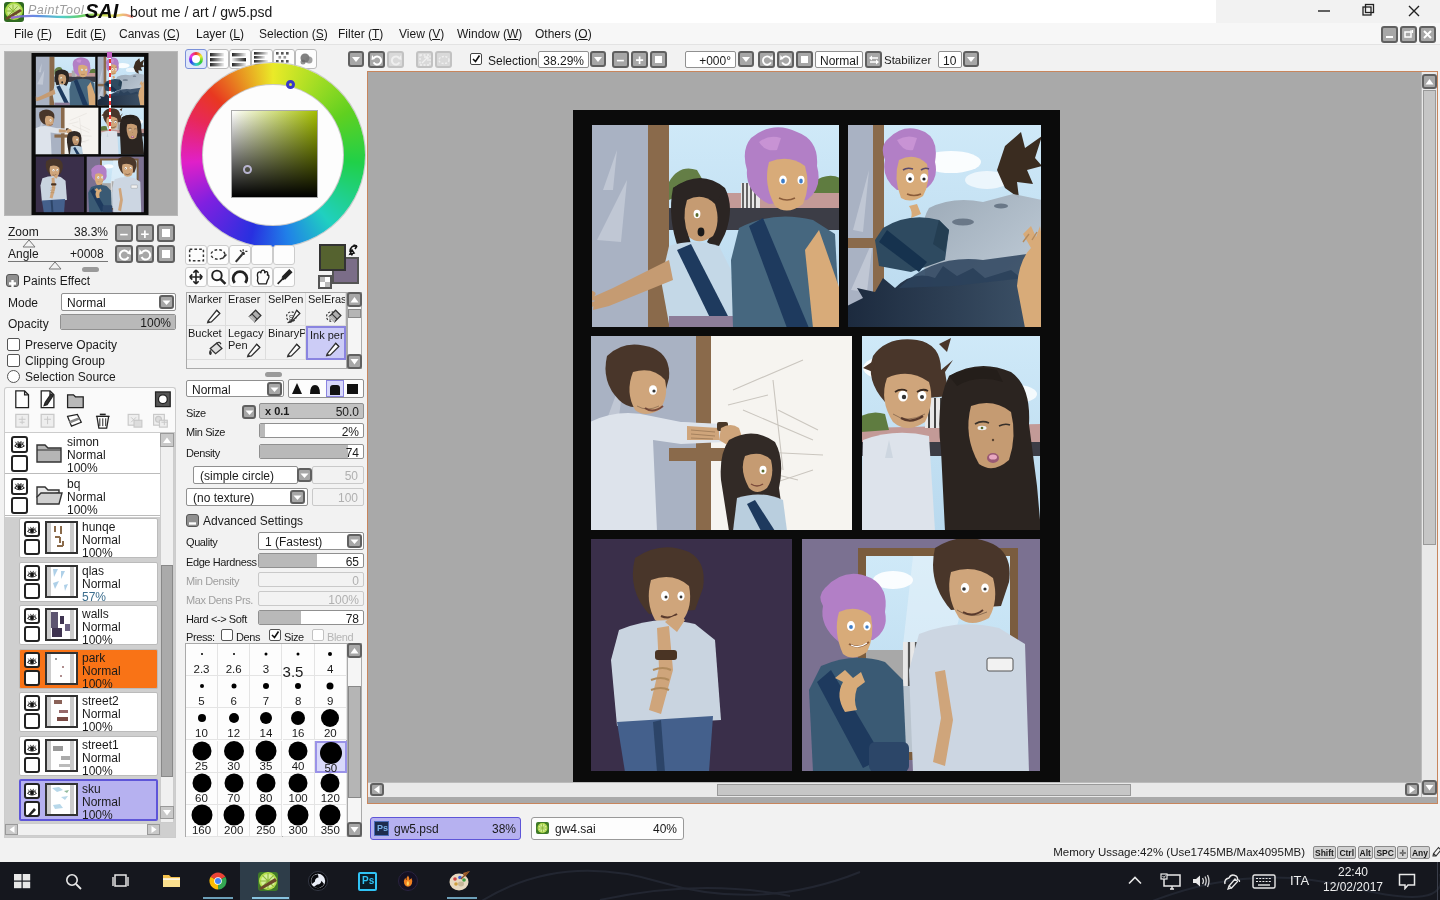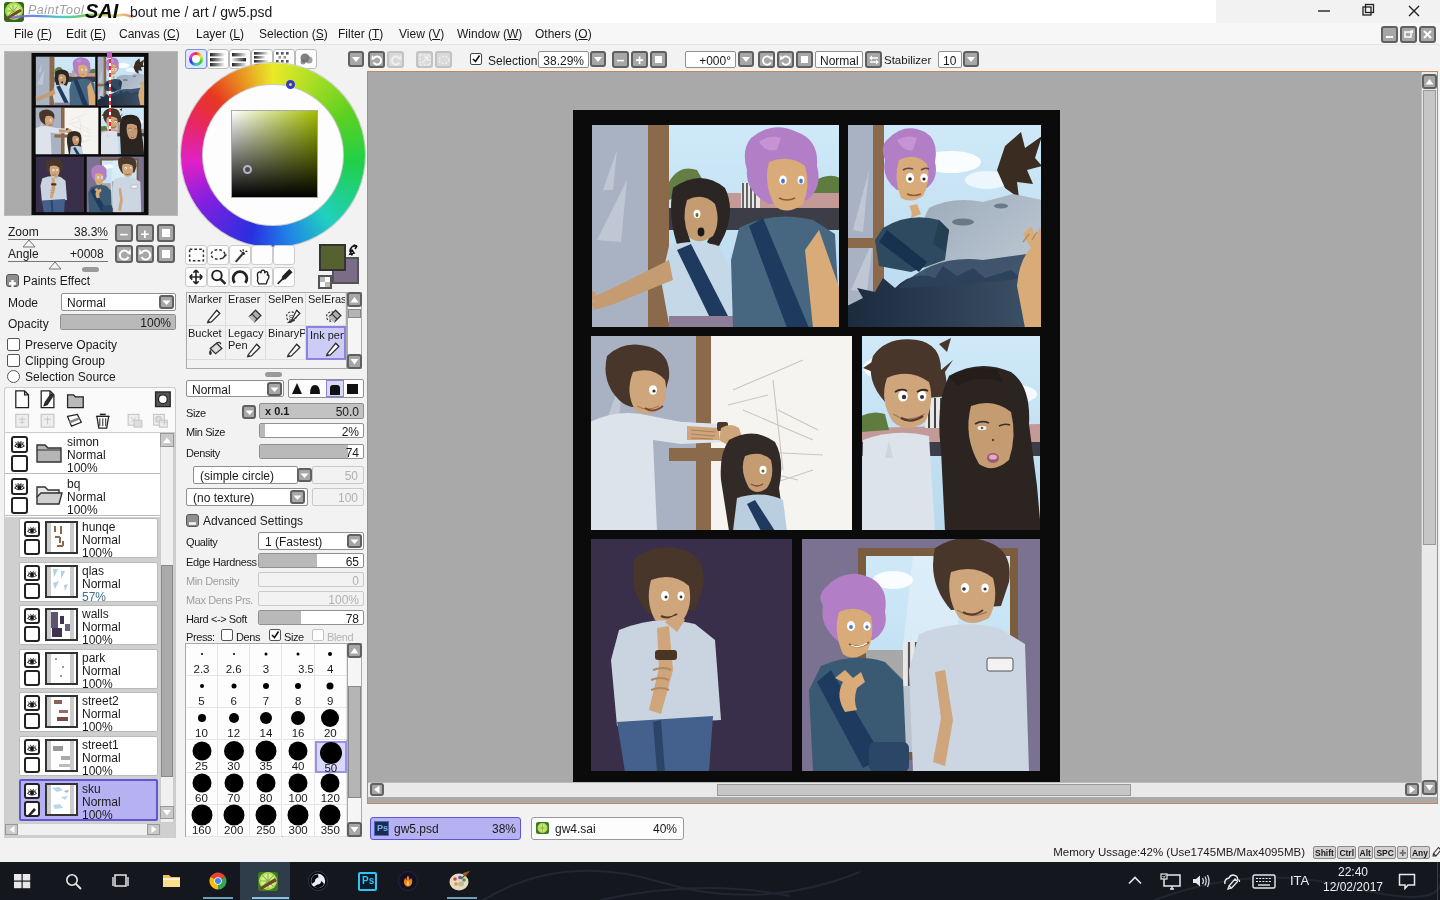--- a/index.html
+++ b/index.html
@@ -600,21 +600,21 @@
               <rect x="23" y="0" width="4" height="29" fill="#ccc"></rect>
               <rect x="4" y="2" width="7" height="16" fill="#5c5470"></rect>
               <rect x="13" y="6" width="4" height="8" fill="#3e3350"></rect>
               <rect x="5" y="18" width="10" height="9" fill="#3e3350"></rect>
               <rect x="18" y="14" width="5" height="7" fill="#6a6080"></rect>
             </svg></div>
 <div class="lbl" style="left:62px;top:1px">walls</div>
           <div class="lbl" style="left:62px;top:14px">Normal</div>
           <div class="lbl" style="left:62px;top:27px">100%</div>
 </div>
-<div class="a" style="left:14px;top:216px;width:139px;height:40px;background:#ffffff;border:1px solid #bbb;border-radius:2px">
+<div class="a" style="left:14px;top:216px;width:139px;height:40px;background:#f97316;border:1px solid #bbb;border-radius:2px">
 <div class="a" style="left:4px;top:2px;width:16px;height:16px;background:#fff;border:2px solid #222;border-radius:3px"><svg width="12" height="12" viewBox="0 0 16 16">
               <use href="#eyeg"></use>
             </svg></div>
 <div class="a" style="left:4px;top:20px;width:16px;height:16px;background:#fff;border:2px solid #222;border-radius:3px"></div>
 <div class="a" style="left:25px;top:2px;width:33px;height:33px;background:#fff;border:2px solid #333"><svg width="29" height="29">
               <rect x="0" y="0" width="4" height="29" fill="#ccc"></rect>
               <rect x="23" y="0" width="4" height="29" fill="#ccc"></rect>
               <circle cx="9" cy="5" r="1" fill="#777"></circle>
               <circle cx="16" cy="13" r="1" fill="#96686a"></circle>
               <circle cx="14" cy="22" r="1" fill="#96686a"></circle>
@@ -998,21 +998,21 @@
 <div class="a" style="left:37.2px;top:598.0px;width:32px;height:32px;box-sizing:border-box;border-right:1px solid #e4e4e4;border-bottom:1px solid #e4e4e4;">
         <div style="position:absolute;left:50%;top:10px;transform:translate(-50%,-50%);width:2px;height:2px;border-radius:50%;background:#000"></div>
         <div style="position:absolute;left:0;right:0;top:19px;text-align:center;font-size:11.5px">2.6</div>
       </div>
 <div class="a" style="left:69.4px;top:598.0px;width:32px;height:32px;box-sizing:border-box;border-right:1px solid #e4e4e4;border-bottom:1px solid #e4e4e4;">
         <div style="position:absolute;left:50%;top:10px;transform:translate(-50%,-50%);width:3px;height:3px;border-radius:50%;background:#000"></div>
         <div style="position:absolute;left:0;right:0;top:19px;text-align:center;font-size:11.5px">3</div>
       </div>
 <div class="a" style="left:101.6px;top:598.0px;width:32px;height:32px;box-sizing:border-box;border-right:1px solid #e4e4e4;border-bottom:1px solid #e4e4e4;">
         <div style="position:absolute;left:50%;top:10px;transform:translate(-50%,-50%);width:3px;height:3px;border-radius:50%;background:#000"></div>
-        <div style="position:absolute;left:0;right:0;top:19px;text-align:right;font-size:11px">3.5</div>
+        <div style="position:absolute;left:0;right:0;top:19px;text-align:left;font-size:15px">3.5</div>
       </div>
 <div class="a" style="left:133.8px;top:598.0px;width:32px;height:32px;box-sizing:border-box;border-right:1px solid #e4e4e4;border-bottom:1px solid #e4e4e4;">
         <div style="position:absolute;left:50%;top:10px;transform:translate(-50%,-50%);width:4px;height:4px;border-radius:50%;background:#000"></div>
         <div style="position:absolute;left:0;right:0;top:19px;text-align:center;font-size:11.5px">4</div>
       </div>
 <div class="a" style="left:5.0px;top:630.2px;width:32px;height:32px;box-sizing:border-box;border-right:1px solid #e4e4e4;border-bottom:1px solid #e4e4e4;">
         <div style="position:absolute;left:50%;top:10px;transform:translate(-50%,-50%);width:4px;height:4px;border-radius:50%;background:#000"></div>
         <div style="position:absolute;left:0;right:0;top:19px;text-align:center;font-size:11.5px">5</div>
       </div>
 <div class="a" style="left:37.2px;top:630.2px;width:32px;height:32px;box-sizing:border-box;border-right:1px solid #e4e4e4;border-bottom:1px solid #e4e4e4;">

